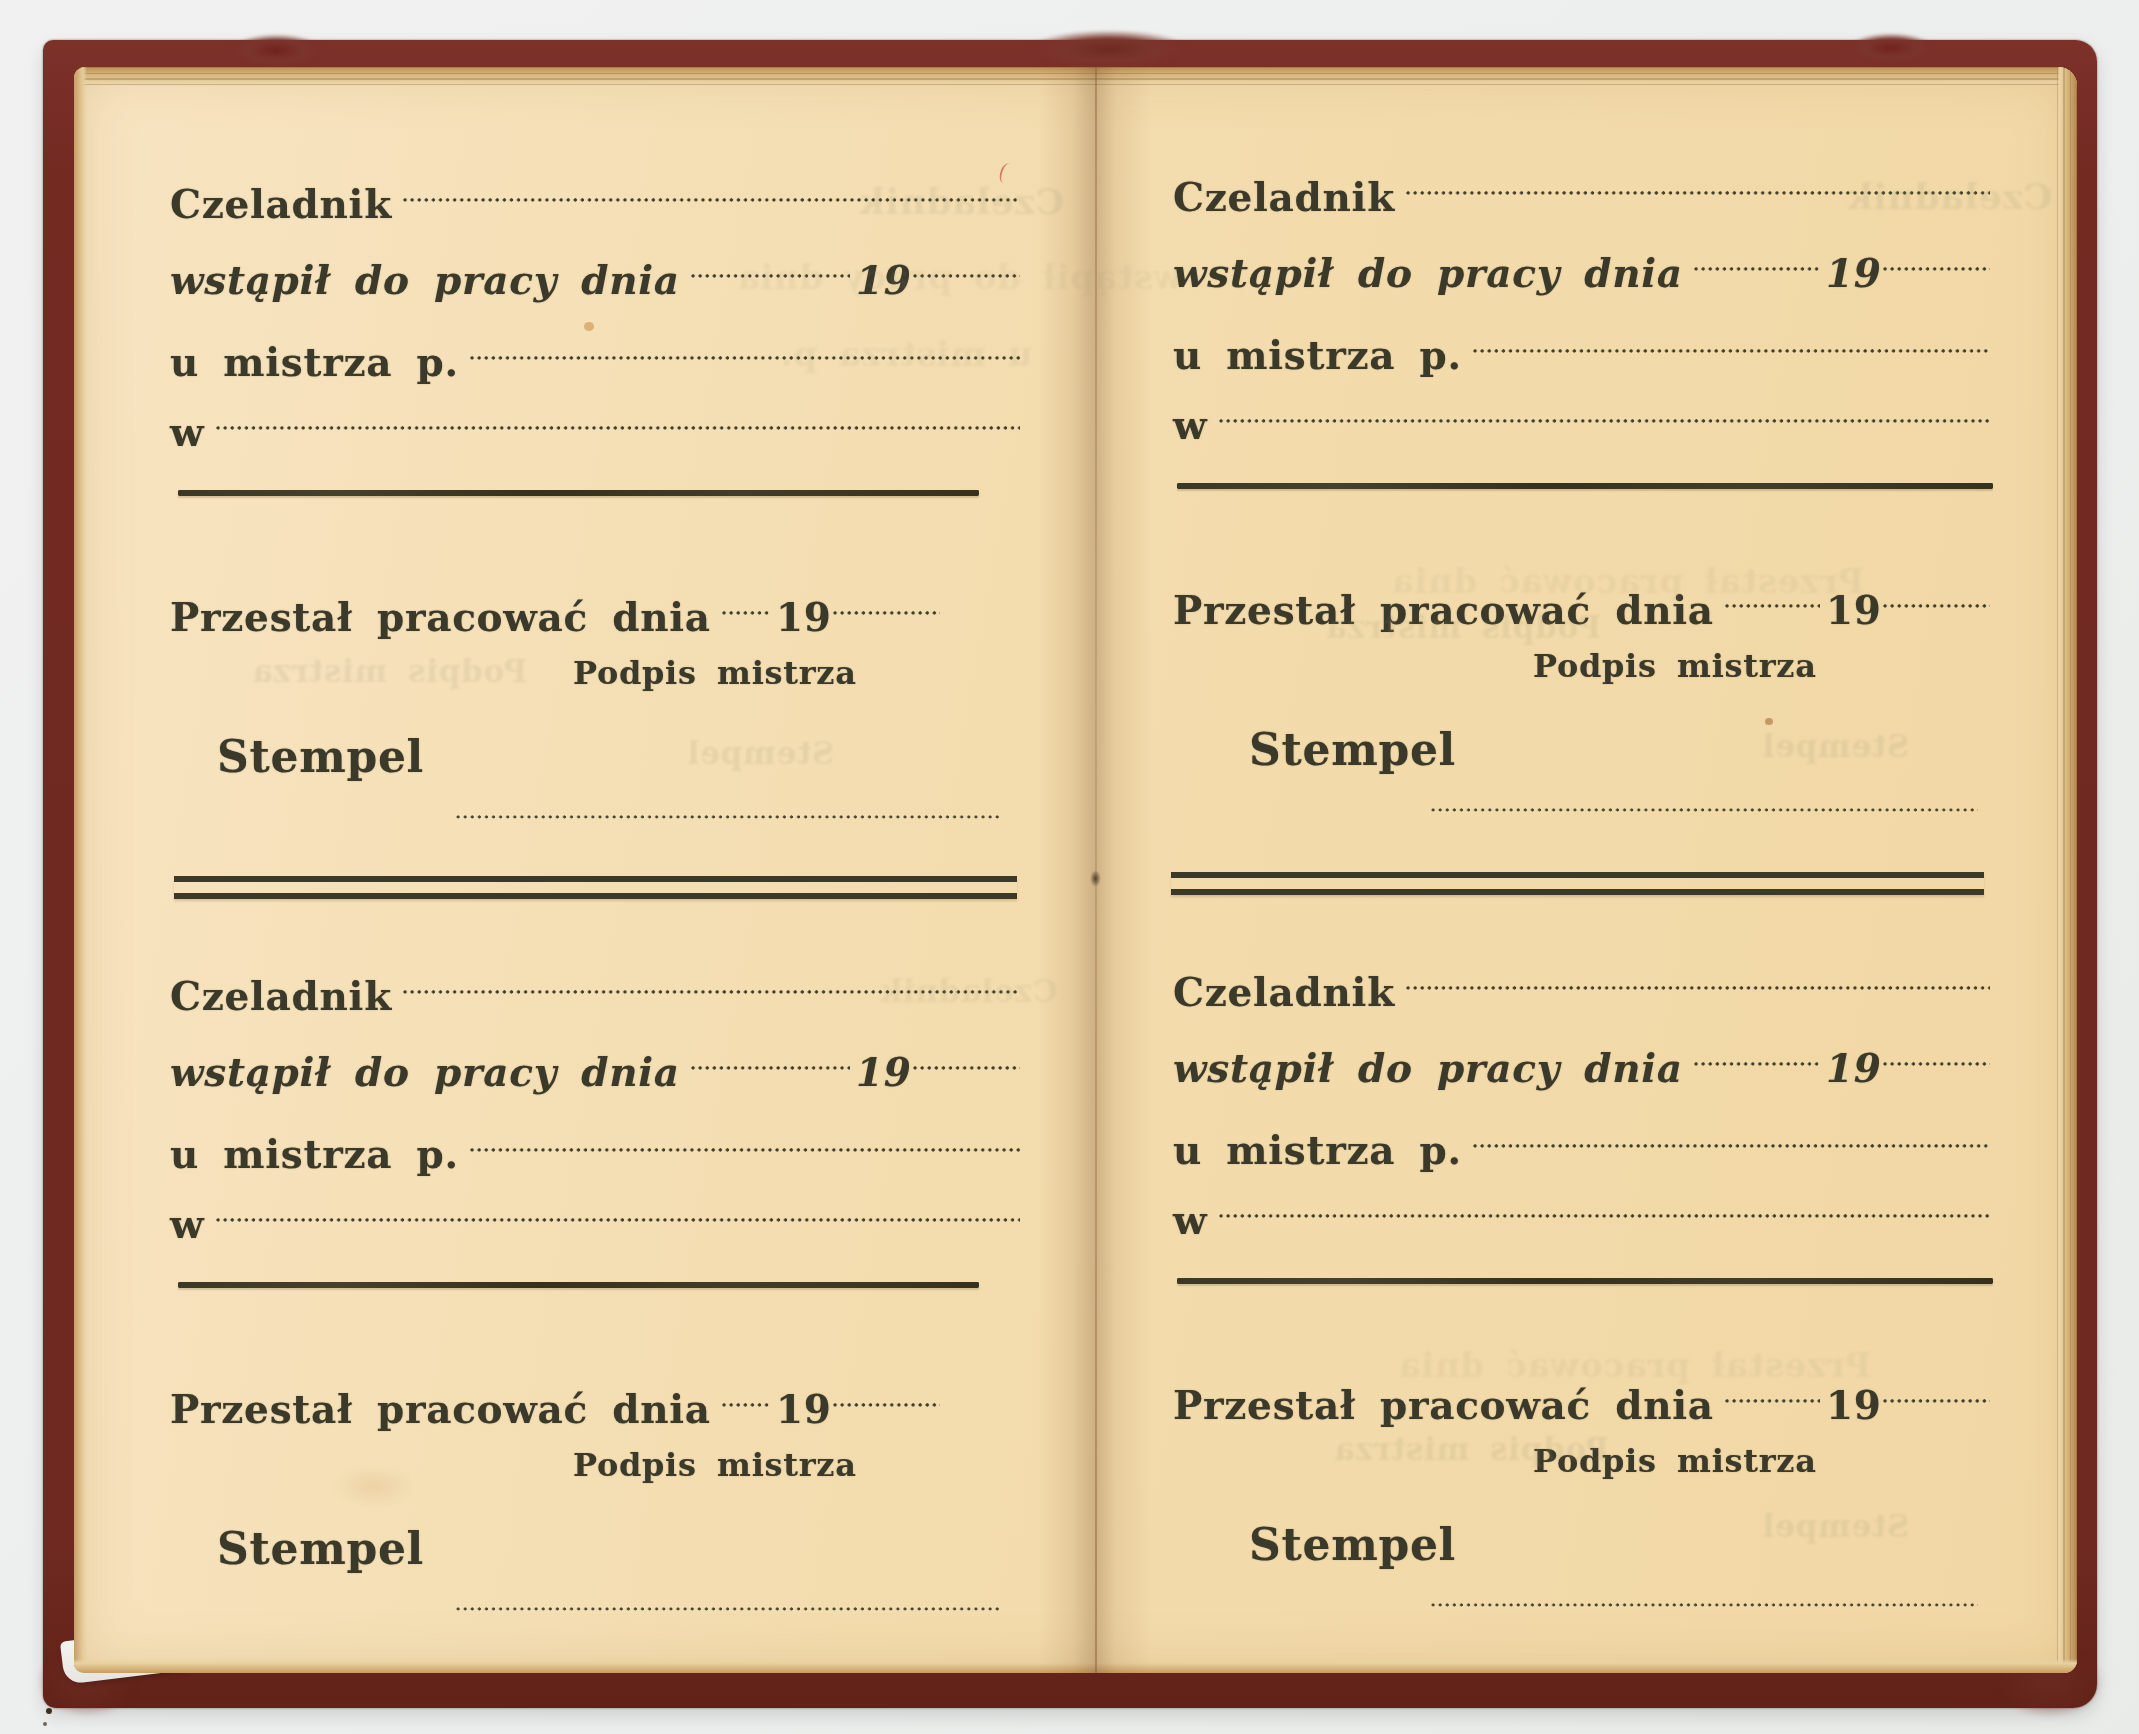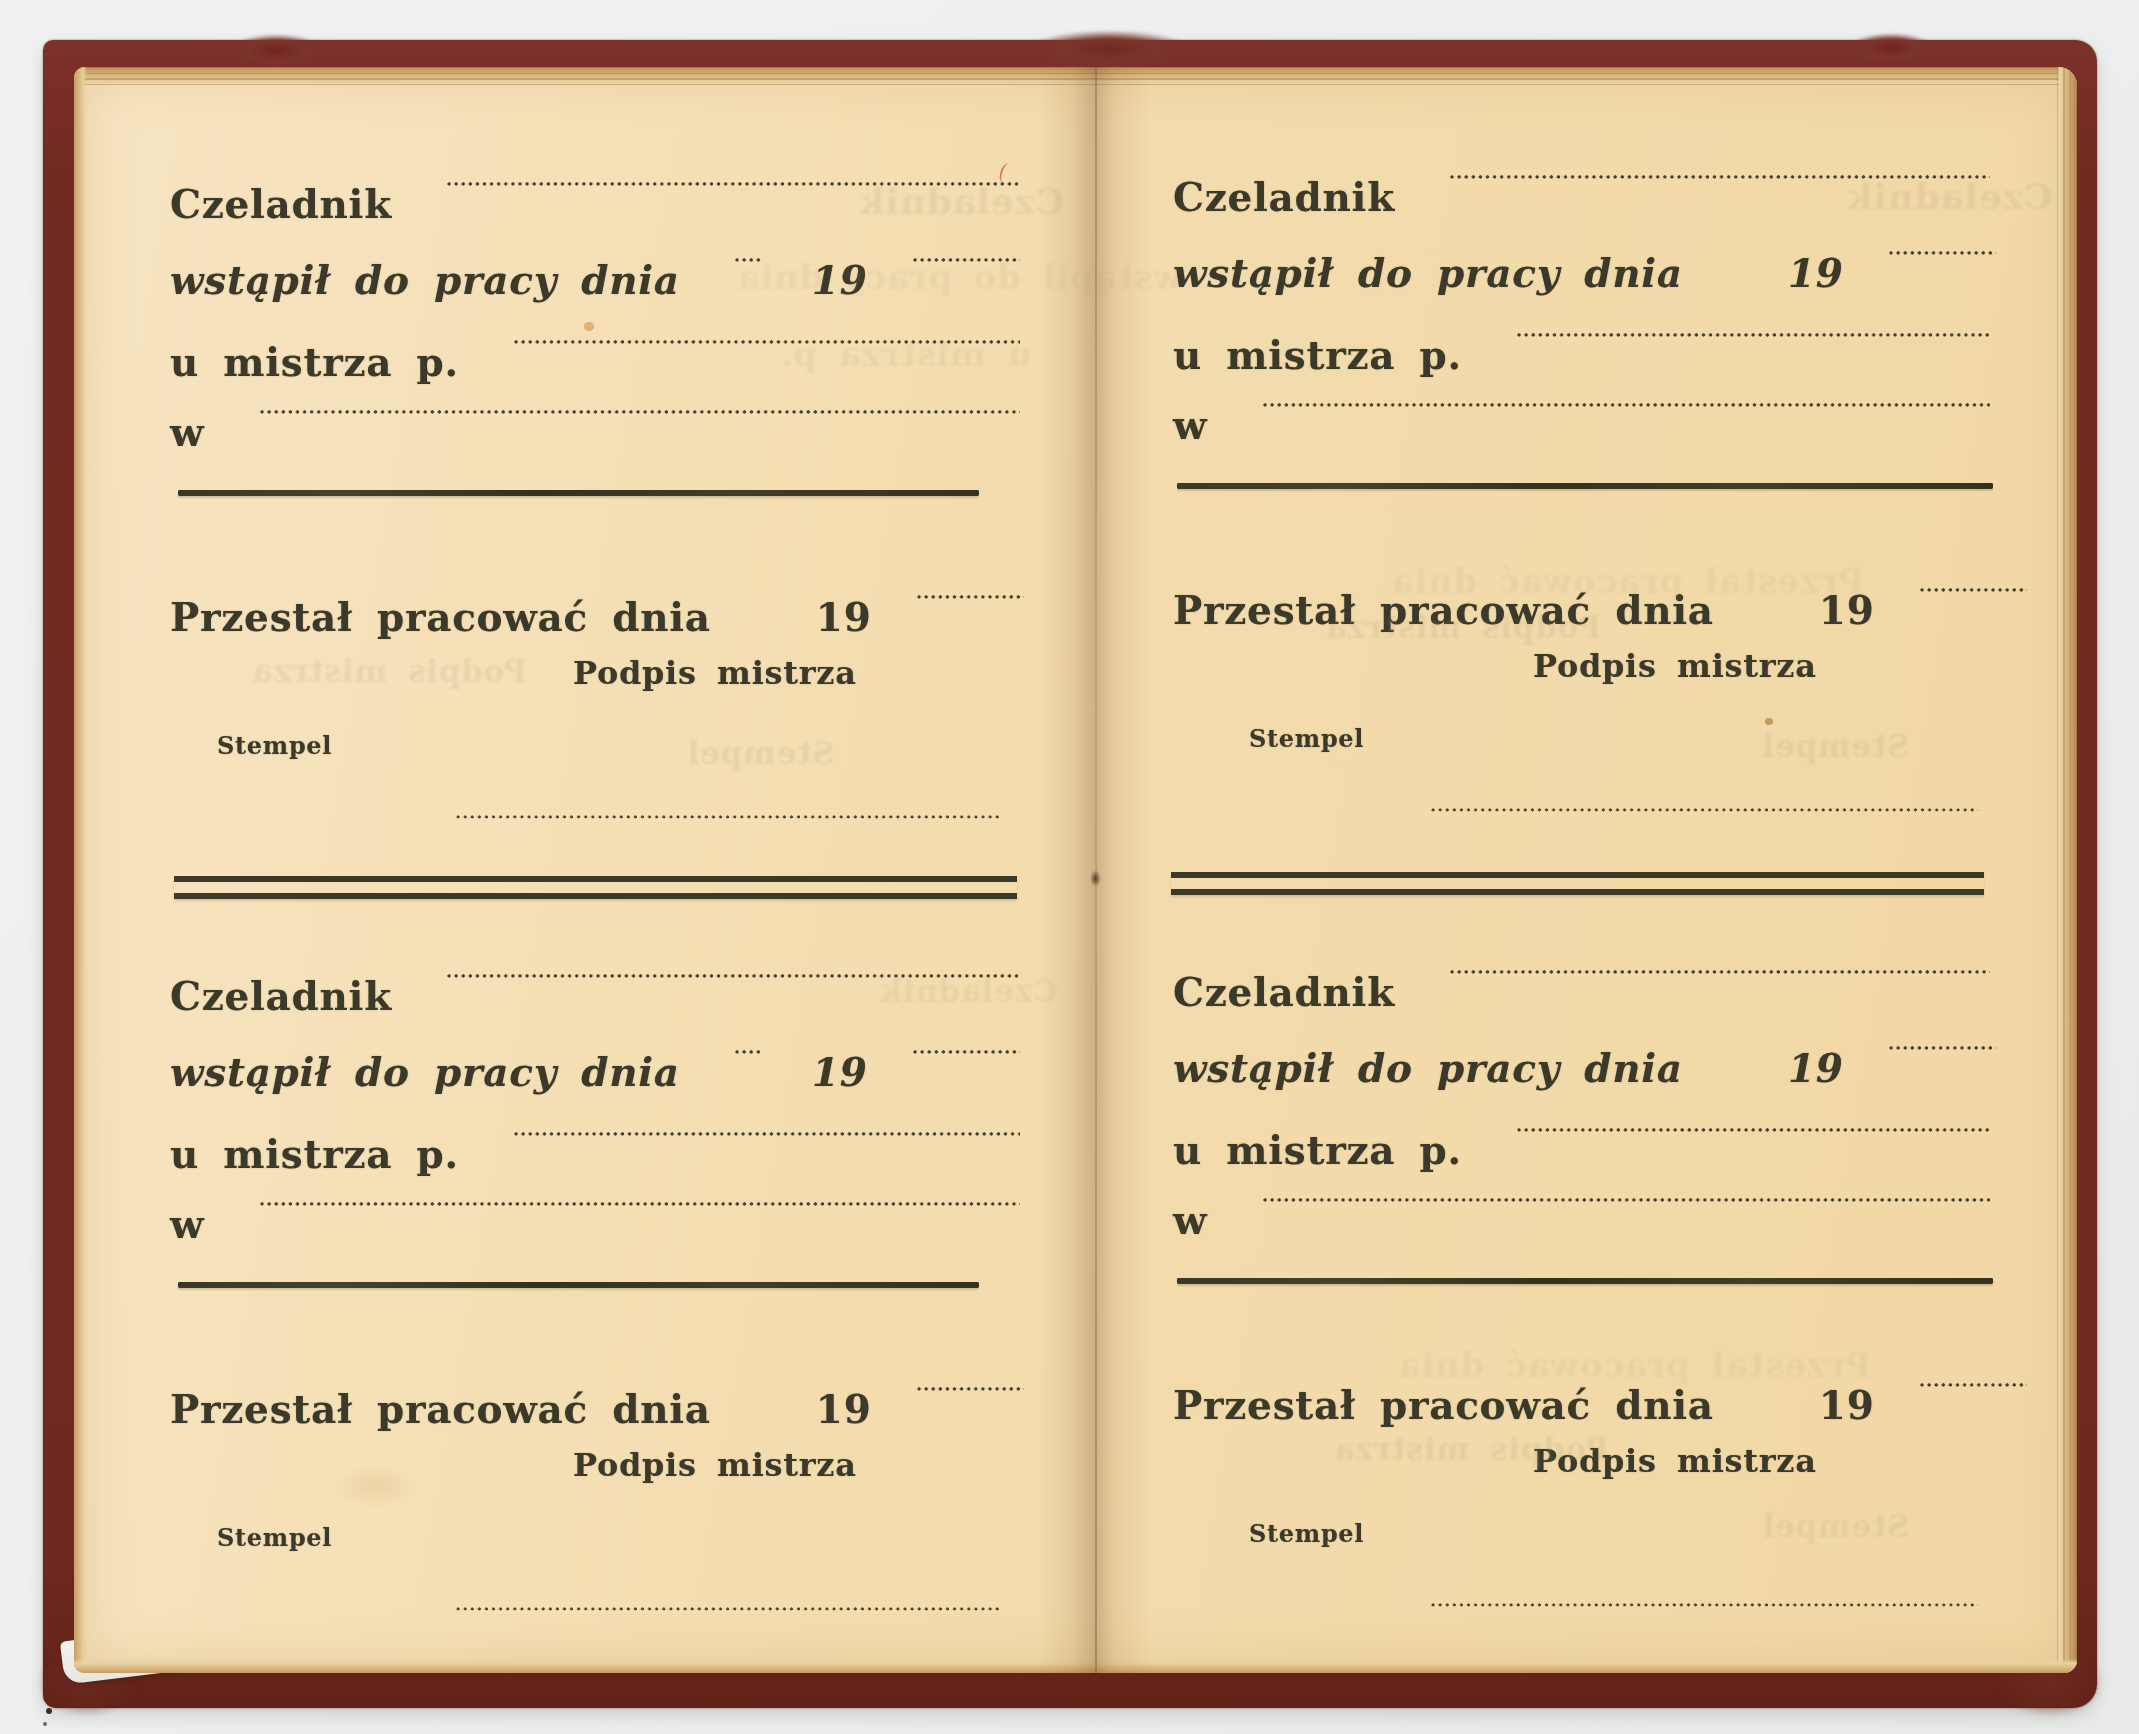--- a/index.html
+++ b/index.html
@@ -43,21 +43,21 @@
 
   
   .page{position:absolute;top:0;height:1606px;color:#3b392a;font-weight:700;}
   .page-left{left:0;width:1016px;}
   .page-right{left:1017px;width:986px;}
 
   .sec{position:absolute;left:0;right:0;height:685px;}
   .page-left .s1{top:115px;} .page-left .s2{top:907px;}
   .page-right .s1{top:108px;} .page-right .s2{top:903px;}
 
-  .row{position:absolute;display:flex;align-items:flex-start;left:96px;right:70px;gap:44px;}
+  .row{position:absolute;display:flex;align-items:center;left:96px;right:70px;}
   .page-right .row{left:82px;right:87px;}
   .page-left .r5{right:150px;}
   .r1{top:0;} .r2{top:76px;font-style:italic;} .r3{top:158px;} .r4{top:228px;} .r5{top:413px;}
 
   .lab,.year{font-size:39px;line-height:44px;letter-spacing:0.7px;word-spacing:10px;white-space:nowrap;
     text-shadow:0 0 1.4px rgba(59,57,42,.35);}
   .lab{margin-right:11.4px;}
   .year{margin:0 1.4px 0 5.7px;}
   .dots{flex:1 1 auto;height:4.3px;margin-bottom:7.8px;
     background-image:radial-gradient(circle at 2.1px 2.1px,rgba(56,54,38,.95) 1.5px,rgba(56,54,38,0) 2px);
@@ -71,21 +71,21 @@
   .page-right .rule{left:86px;right:84px;}
 
   .double{position:absolute;height:11.4px;border-top:6.4px solid #3b3927;border-bottom:6.4px solid #3b3927;
     box-shadow:0 2.9px 2.1px rgba(120,90,50,.22);}
   .page-left .double{top:809px;left:100px;right:73px;}
   .page-right .double{top:805px;left:80px;right:93px;}
 
   .podpis{position:absolute;top:472px;left:499px;font-size:32px;letter-spacing:0.7px;word-spacing:8.6px;
     text-shadow:0 0 1.4px rgba(59,57,42,.35);white-space:nowrap;}
   .page-right .podpis{left:442px;}
-  .stempel{position:absolute;top:549px;left:143px;font-size:24px;letter-spacing:0.7px;
+  .stempel{position:absolute;top:549px;left:143px;font-size:44px;letter-spacing:0.7px;
     text-shadow:0 0 1.4px rgba(59,57,42,.35);white-space:nowrap;}
   .page-right .stempel{left:158px;}
   .sigline{position:absolute;top:633px;height:4.3px;
     background-image:radial-gradient(circle at 2.1px 2.1px,rgba(56,54,38,.9) 1.4px,rgba(56,54,38,0) 1.9px);
     background-size:7.1px 4.3px;background-repeat:repeat-x;}
   .page-left .sigline{left:382px;right:88px;}
   .page-right .sigline{left:340px;right:99px;}
 
   
   .ghost{position:absolute;transform:scaleX(-1);color:#97936f;opacity:.15;filter:blur(1px);

